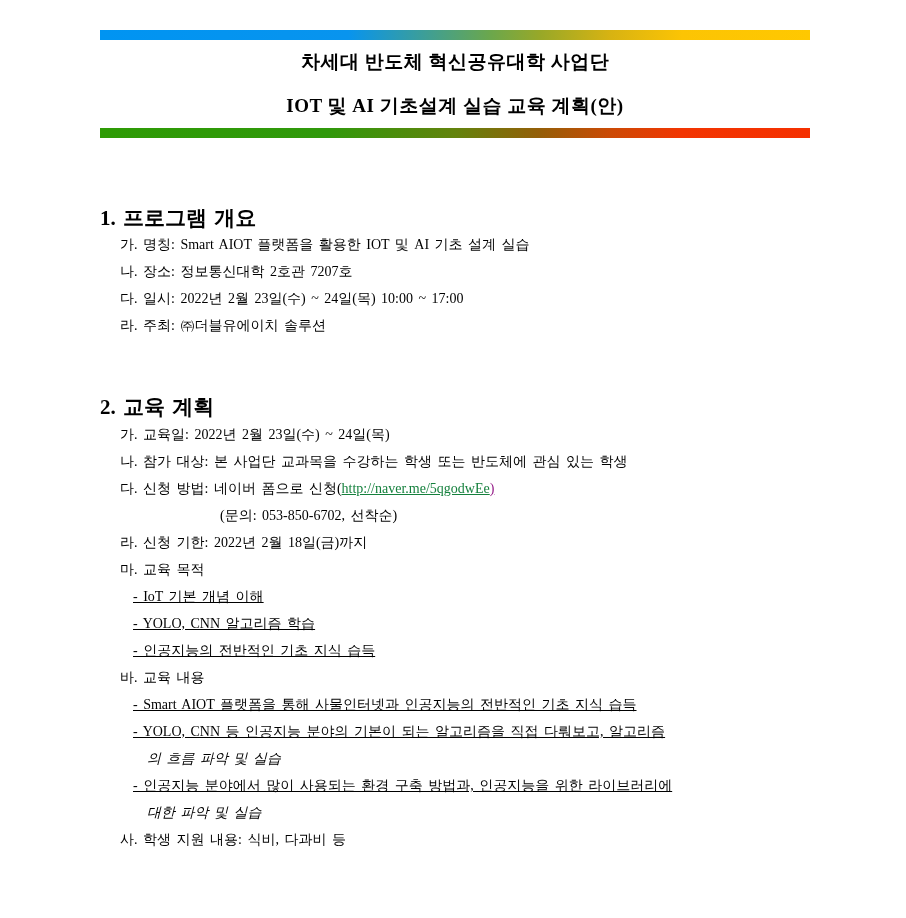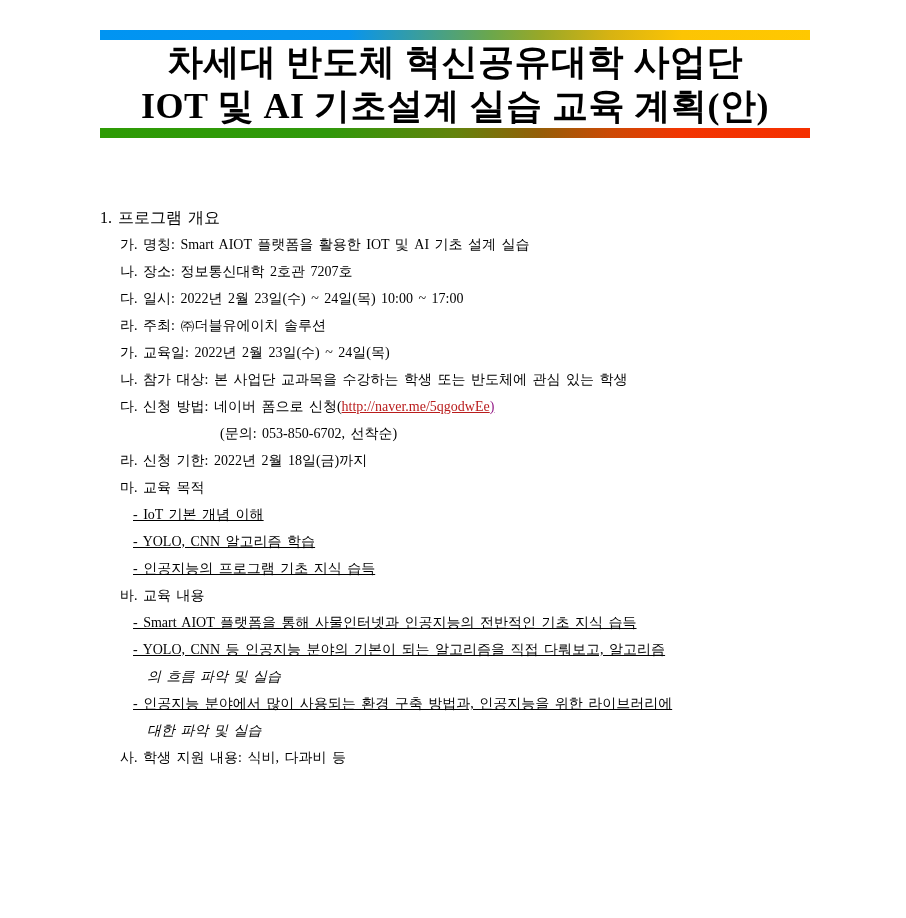--- a/index.html
+++ b/index.html
@@ -30,51 +30,51 @@
       #2E9B05 0%, #30990B 32%, #63830D 50%, #955E08 62%,
       #CC4A05 72%, #F23502 82%, #F53000 100%);
   }
 
   .title-block {
     margin-left: 100px;
     width: 710px;
     text-align: center;
   }
   .title-line {
-    font-size: 36px;
+    font-size: 19px;
     font-weight: bold;
     line-height: 44px;
     letter-spacing: 0.5px;
     white-space: nowrap;
   }
 
   .content {
     margin-left: 100px;
     width: 740px;
     word-spacing: 2px;
   }
   .section-heading {
-    font-size: 16px;
-    font-weight: normal;
+    font-size: 21px;
+    font-weight: bold;
     line-height: 26px;
   }
   .s1-heading { margin-top: 67px; }
   .s2-heading { margin-top: 54px; line-height: 28px; }
   .line {
     font-size: 14px;
     line-height: 27px;
     white-space: nowrap;
   }
   .ind-1 { padding-left: 20px; }   
   .ind-2 { padding-left: 33px; text-decoration: underline; }   
   .ind-3 { padding-left: 120px; }  
   .ind-4 { padding-left: 47px; font-style: italic; }   
 
   a.doc-link {
-    color: #b91c1c;
+    color: #15803d;
     cursor: pointer;
   }
   .link-suffix {
     color: #941B87;
     text-decoration: underline;
   }
 </style>
 </head>
 <body>
 
@@ -93,31 +93,32 @@
 
     <div class="section">
       <div class="section-heading s1-heading">1. 프로그램 개요</div>
       <div class="line ind-1">가. 명칭: Smart AIOT 플랫폼을 활용한 IOT 및 AI 기초 설계 실습</div>
       <div class="line ind-1">나. 장소: 정보통신대학 2호관 7207호</div>
       <div class="line ind-1">다. 일시: 2022년 2월 23일(수) ~ 24일(목) 10:00 ~ 17:00</div>
       <div class="line ind-1">라. 주최: ㈜더블유에이치 솔루션</div>
     </div>
 
     <div class="section">
+      <div class="section-heading s2-heading">2. 교육 계획</div>
       <div class="line ind-1">가. 교육일: 2022년 2월 23일(수) ~ 24일(목)</div>
       <div class="line ind-1">나. 참가 대상: 본 사업단 교과목을 수강하는 학생 또는 반도체에 관심 있는 학생</div>
       <div class="line ind-1">
         <span>다. 신청 방법: 네이버 폼으로 신청(</span><a class="doc-link" href="#">http://naver.me/5qgodwEe</a><span class="link-suffix">)</span>
       </div>
       <div class="line ind-3">(문의: 053-850-6702, 선착순)</div>
       <div class="line ind-1">라. 신청 기한: 2022년 2월 18일(금)까지</div>
       <div class="line ind-1">마. 교육 목적</div>
       <div class="line ind-2">- IoT 기본 개념 이해</div>
       <div class="line ind-2">- YOLO, CNN 알고리즘 학습</div>
-      <div class="line ind-2">- 인공지능의 프로그램 기초 지식 습득</div>
+      <div class="line ind-2">- 인공지능의 전반적인 기초 지식 습득</div>
       <div class="line ind-1">바. 교육 내용</div>
       <div class="line ind-2">- Smart AIOT 플랫폼을 통해 사물인터넷과 인공지능의 전반적인 기초 지식 습득</div>
       <div class="line ind-2">- YOLO, CNN 등 인공지능 분야의 기본이 되는 알고리즘을 직접 다뤄보고, 알고리즘</div>
       <div class="line ind-4">의 흐름 파악 및 실습</div>
       <div class="line ind-2">- 인공지능 분야에서 많이 사용되는 환경 구축 방법과, 인공지능을 위한 라이브러리에</div>
       <div class="line ind-4">대한 파악 및 실습</div>
       <div class="line ind-1">사. 학생 지원 내용: 식비, 다과비 등</div>
     </div>
 
   </div>

